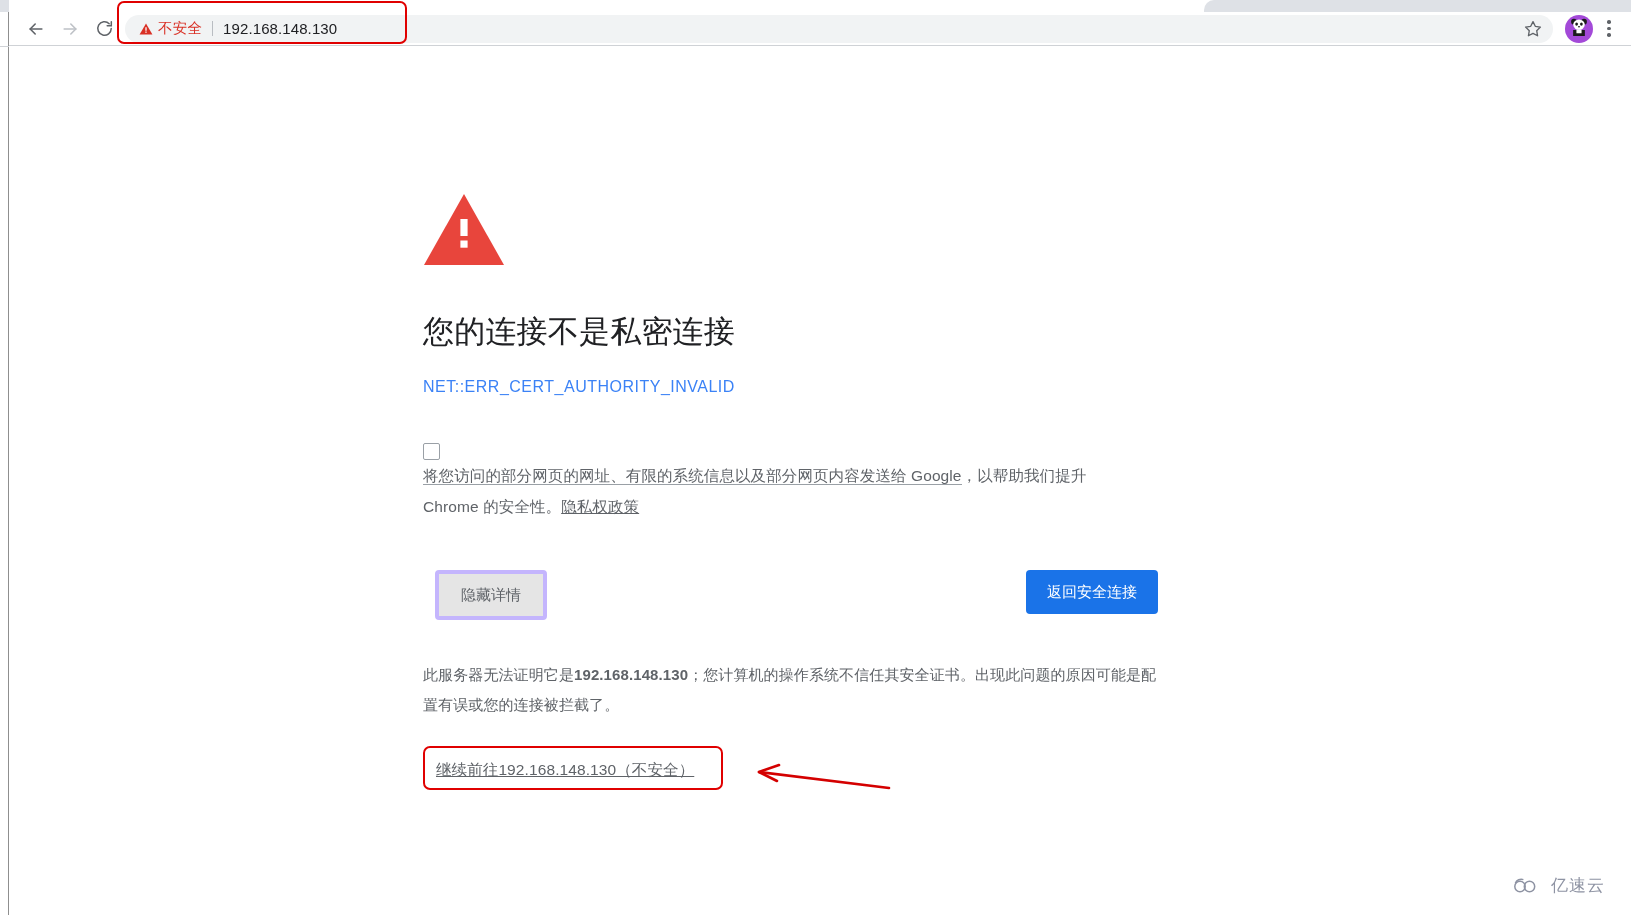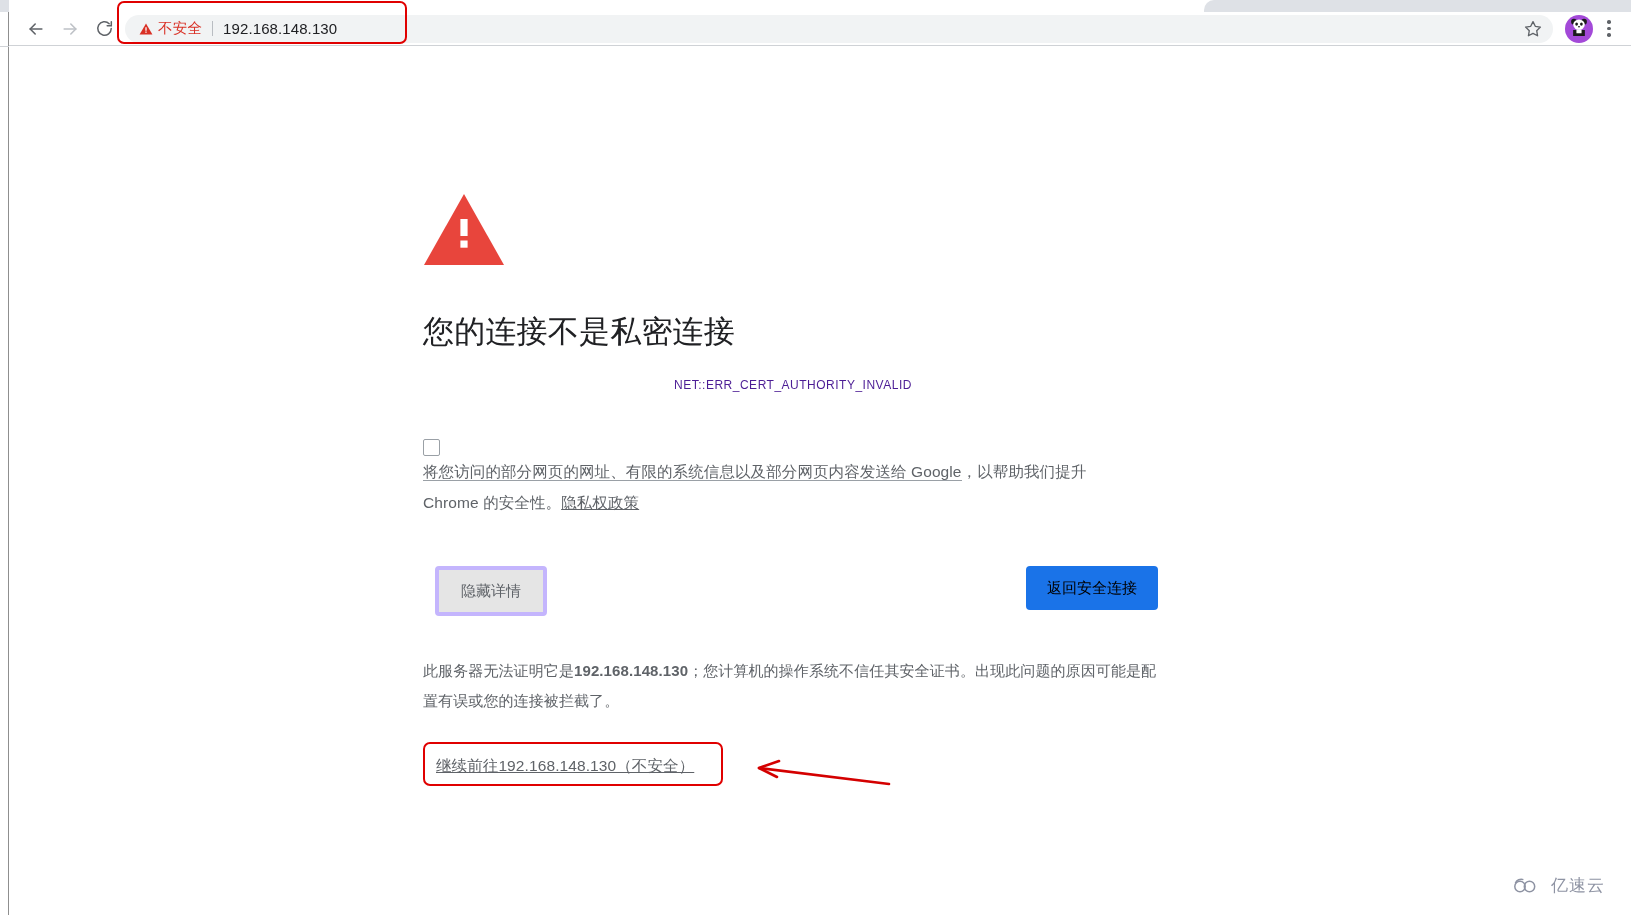--- a/index.html
+++ b/index.html
@@ -119,23 +119,22 @@
   }
   .para {
     font-size: 16.5px; color: #5f6368; line-height: 29px;
     letter-spacing: .1px; max-width: 735px;
   }
   .para b { font-weight: 700; color: #5f6368; }
   .link {
     color: #5f6368; text-decoration: underline; cursor: pointer;
   }
   .errcode {
-    margin-top: 26px; font-size: 12px; color: #4c1d95;
+    margin-top: 26px; font-size: 16px; color: #3b82f6;
     letter-spacing: .5px;
-    text-align: center;
   }
 
   .optin {
     margin-top: 42px; display: flex; align-items: flex-start;
     max-width: 720px;
     flex-direction: column;
   }
   .checkbox {
     width: 17px; height: 17px; border: 1.6px solid #9aa0a6;
     border-radius: 2px; background: #fff; flex: none;
@@ -154,21 +153,21 @@
     position: absolute; left: 12px; top: 0;
     padding: 11px 22px; font-size: 15px;
     color: #5f6368; background: #e5e5e5;
     border: 4px solid #c4b5fd; border-radius: 4px;
     font-family: "Liberation Sans", sans-serif; cursor: pointer;
     line-height: 20px;
   }
   .btn-primary {
     position: absolute; right: 0; top: 0;
     padding: 12px 21px; font-size: 15px;
-    color: #000000; background: #1a73e8;
+    color: #ffffff; background: #1a73e8;
     border: none; border-radius: 4px;
     font-family: "Liberation Sans", sans-serif; cursor: pointer;
     line-height: 20px;
   }
 
   .details {
     margin-top: 44px; font-size: 15px; color: #5f6368;
     line-height: 30px; letter-spacing: .1px; max-width: 735px;
   }
   .details b { font-weight: 700; }

